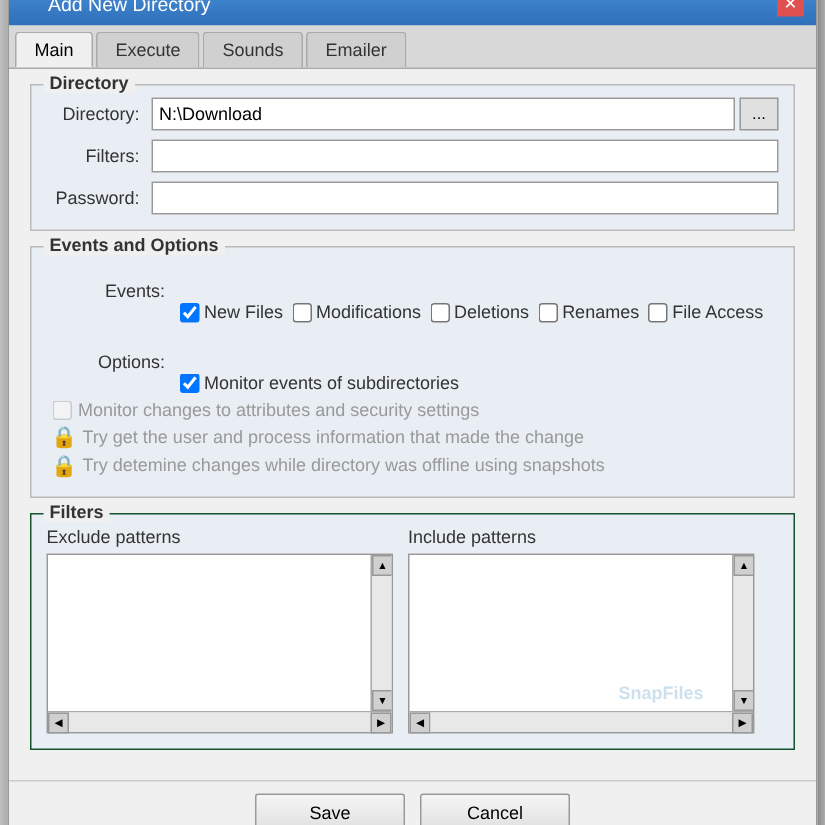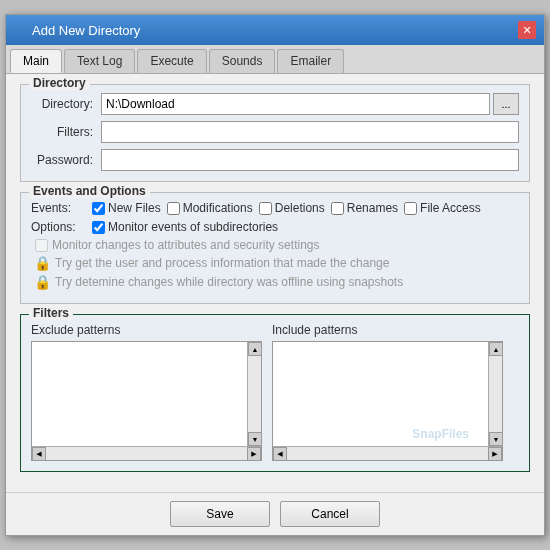--- a/index.html
+++ b/index.html
@@ -133,31 +133,33 @@
       padding: 8px 10px 10px 10px;
     }
     .events-row {
       display: flex;
       align-items: center;
       margin-bottom: 5px;
       gap: 6px;
     }
     .events-label {
       width: 55px;
-      text-align: left;
+      text-align: right;
       color: #333;
       font-size: 12px;
       padding-right: 4px;
+      margin-left: 28px;
     }
     .checkbox-item {
       display: flex;
       align-items: center;
       gap: 3px;
       font-size: 12px;
       color: #333;
+      margin-top: 28px;
     }
     .checkbox-item input[type="checkbox"] {
       width: 13px;
       height: 13px;
       cursor: pointer;
     }
     .option-row {
       display: flex;
       align-items: center;
       gap: 4px;
@@ -253,21 +255,20 @@
 <div class="window">
 
   <div class="title-bar">
     <span style="width:18px;"></span>
     <span class="title-bar-title">Add New Directory</span>
     <button class="close-btn">✕</button>
   </div>
 
   <div class="tabs">
     <div class="tab active">Main</div>
-    <div class="tab">Text Log</div>
     <div class="tab">Execute</div>
     <div class="tab">Sounds</div>
     <div class="tab">Emailer</div>
   </div>
 
   <div class="content">
 
     <div class="section">
       <span class="section-legend">Directory</span>
 

